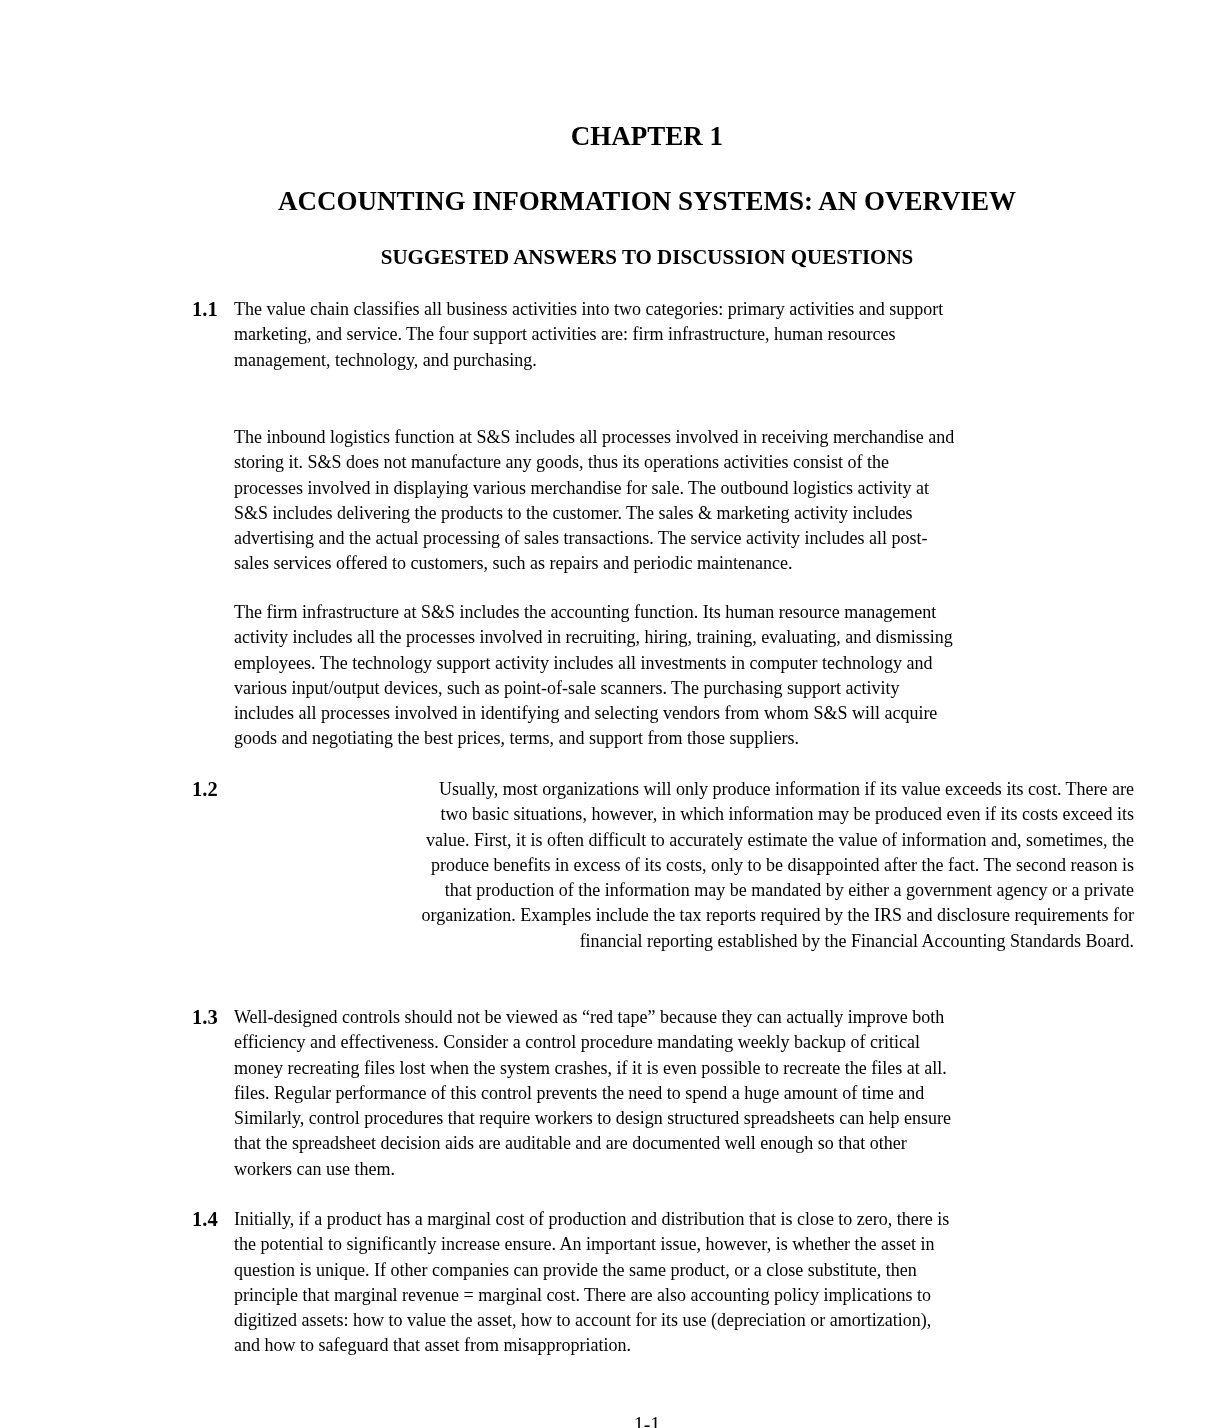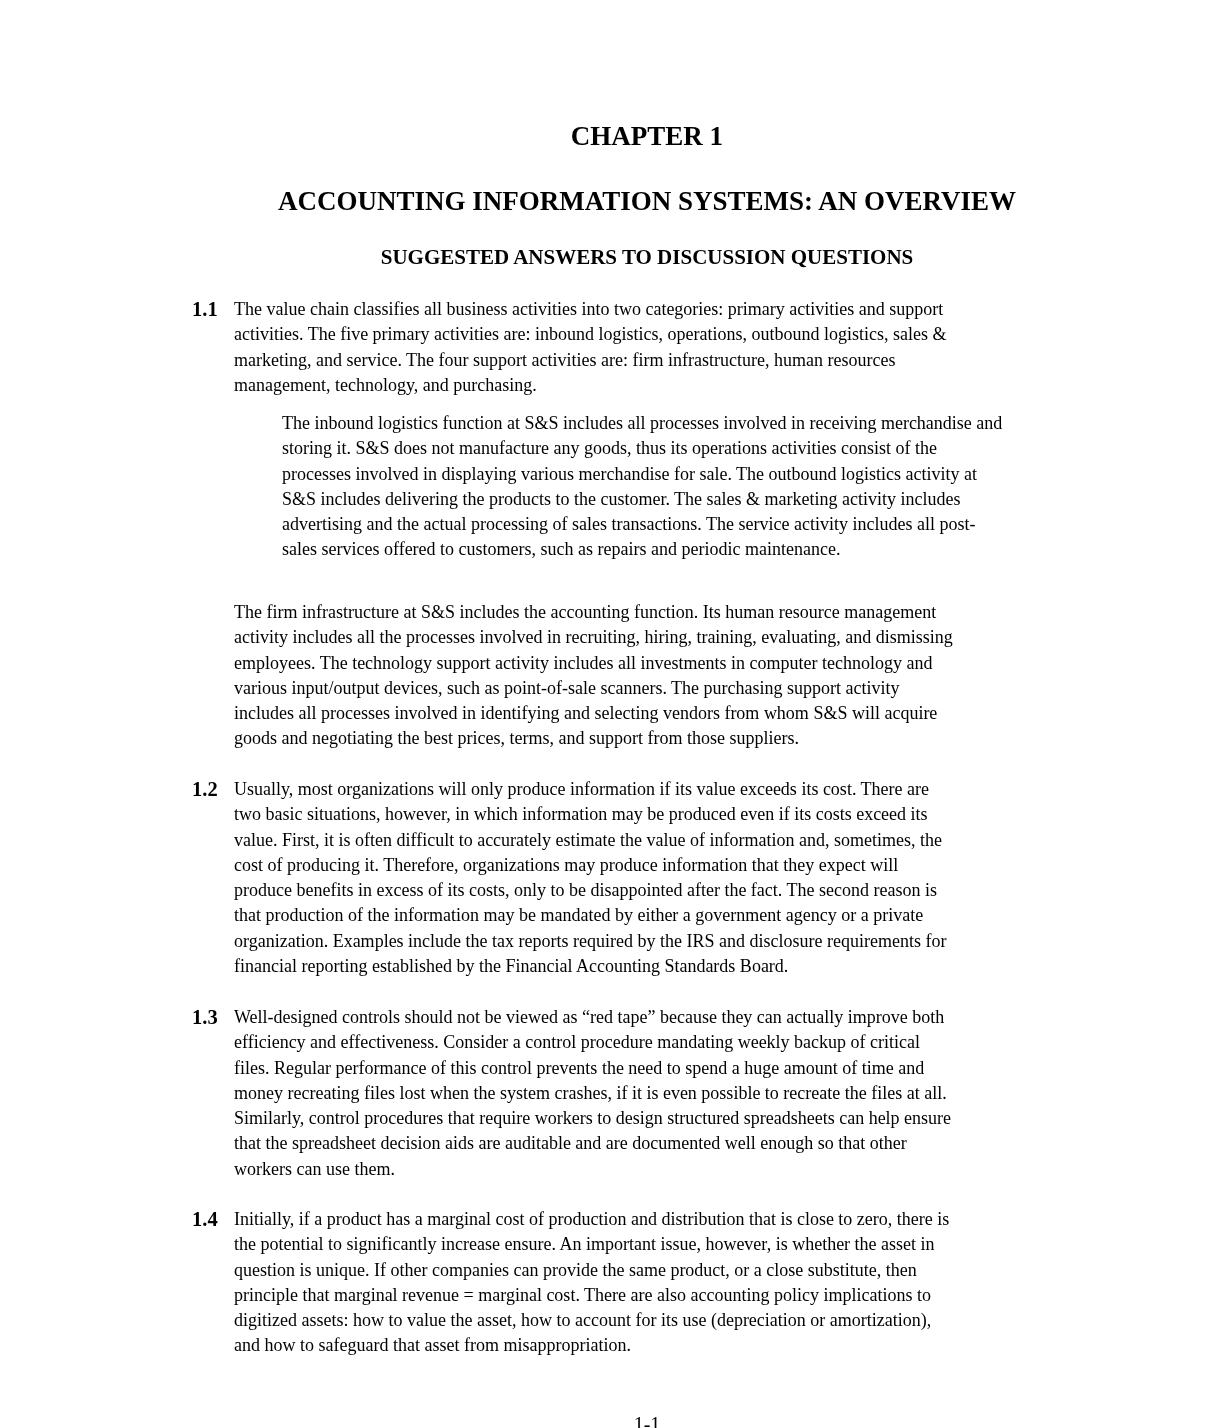--- a/index.html
+++ b/index.html
@@ -25,63 +25,61 @@
 <div class="page">
 
   <div class="chapter">CHAPTER 1</div>
   <div class="title">ACCOUNTING INFORMATION SYSTEMS: AN OVERVIEW</div>
   <div class="subtitle">SUGGESTED ANSWERS TO DISCUSSION QUESTIONS</div>
 
   <div class="item" style="top:297px;">
     <div class="num">1.1</div>
     <div class="para" style="top:0px;">
       <span class="line">The value chain classifies all business activities into two categories: primary activities and support</span>
-      <span class="line">activities. The five primary activities are: inbound logistics, operations, outbound logistics, sales &amp;</span>
       <span class="line">marketing, and service. The four support activities are: firm infrastructure, human resources</span>
       <span class="line">management, technology, and purchasing.</span>
     </div>
-    <div class="para" style="top:114px;margin-left:48px;">
+    <div class="para" style="top:128px;">
       <span class="line">The inbound logistics function at S&amp;S includes all processes involved in receiving merchandise and</span>
       <span class="line">storing it. S&amp;S does not manufacture any goods, thus its operations activities consist of the</span>
       <span class="line">processes involved in displaying various merchandise for sale. The outbound logistics activity at</span>
       <span class="line">S&amp;S includes delivering the products to the customer. The sales &amp; marketing activity includes</span>
       <span class="line">advertising and the actual processing of sales transactions. The service activity includes all post-</span>
       <span class="line">sales services offered to customers, such as repairs and periodic maintenance.</span>
     </div>
     <div class="para" style="top:303px;">
       <span class="line">The firm infrastructure at S&amp;S includes the accounting function. Its human resource management</span>
       <span class="line">activity includes all the processes involved in recruiting, hiring, training, evaluating, and dismissing</span>
       <span class="line">employees. The technology support activity includes all investments in computer technology and</span>
       <span class="line">various input/output devices, such as point-of-sale scanners. The purchasing support activity</span>
       <span class="line">includes all processes involved in identifying and selecting vendors from whom S&amp;S will acquire</span>
       <span class="line">goods and negotiating the best prices, terms, and support from those suppliers.</span>
     </div>
   </div>
 
   <div class="item" style="top:777px;">
     <div class="num">1.2</div>
-    <div class="para" style="top:0px;">
+    <div class="para" style="top:0px;text-align:right;">
       <span class="line">Usually, most organizations will only produce information if its value exceeds its cost. There are</span>
       <span class="line">two basic situations, however, in which information may be produced even if its costs exceed its</span>
       <span class="line">value. First, it is often difficult to accurately estimate the value of information and, sometimes, the</span>
-      <span class="line">cost of producing it. Therefore, organizations may produce information that they expect will</span>
       <span class="line">produce benefits in excess of its costs, only to be disappointed after the fact. The second reason is</span>
       <span class="line">that production of the information may be mandated by either a government agency or a private</span>
       <span class="line">organization. Examples include the tax reports required by the IRS and disclosure requirements for</span>
       <span class="line">financial reporting established by the Financial Accounting Standards Board.</span>
     </div>
   </div>
 
   <div class="item" style="top:1005px;">
     <div class="num">1.3</div>
     <div class="para" style="top:0px;">
       <span class="line">Well-designed controls should not be viewed as “red tape” because they can actually improve both</span>
       <span class="line">efficiency and effectiveness. Consider a control procedure mandating weekly backup of critical</span>
+      <span class="line">money recreating files lost when the system crashes, if it is even possible to recreate the files at all.</span>
       <span class="line">files. Regular performance of this control prevents the need to spend a huge amount of time and</span>
-      <span class="line">money recreating files lost when the system crashes, if it is even possible to recreate the files at all.</span>
       <span class="line">Similarly, control procedures that require workers to design structured spreadsheets can help ensure</span>
       <span class="line">that the spreadsheet decision aids are auditable and are documented well enough so that other</span>
       <span class="line">workers can use them.</span>
     </div>
   </div>
 
   <div class="item" style="top:1207px;">
     <div class="num">1.4</div>
     <div class="para" style="top:0px;">
       <span class="line">Initially, if a product has a marginal cost of production and distribution that is close to zero, there is</span>

